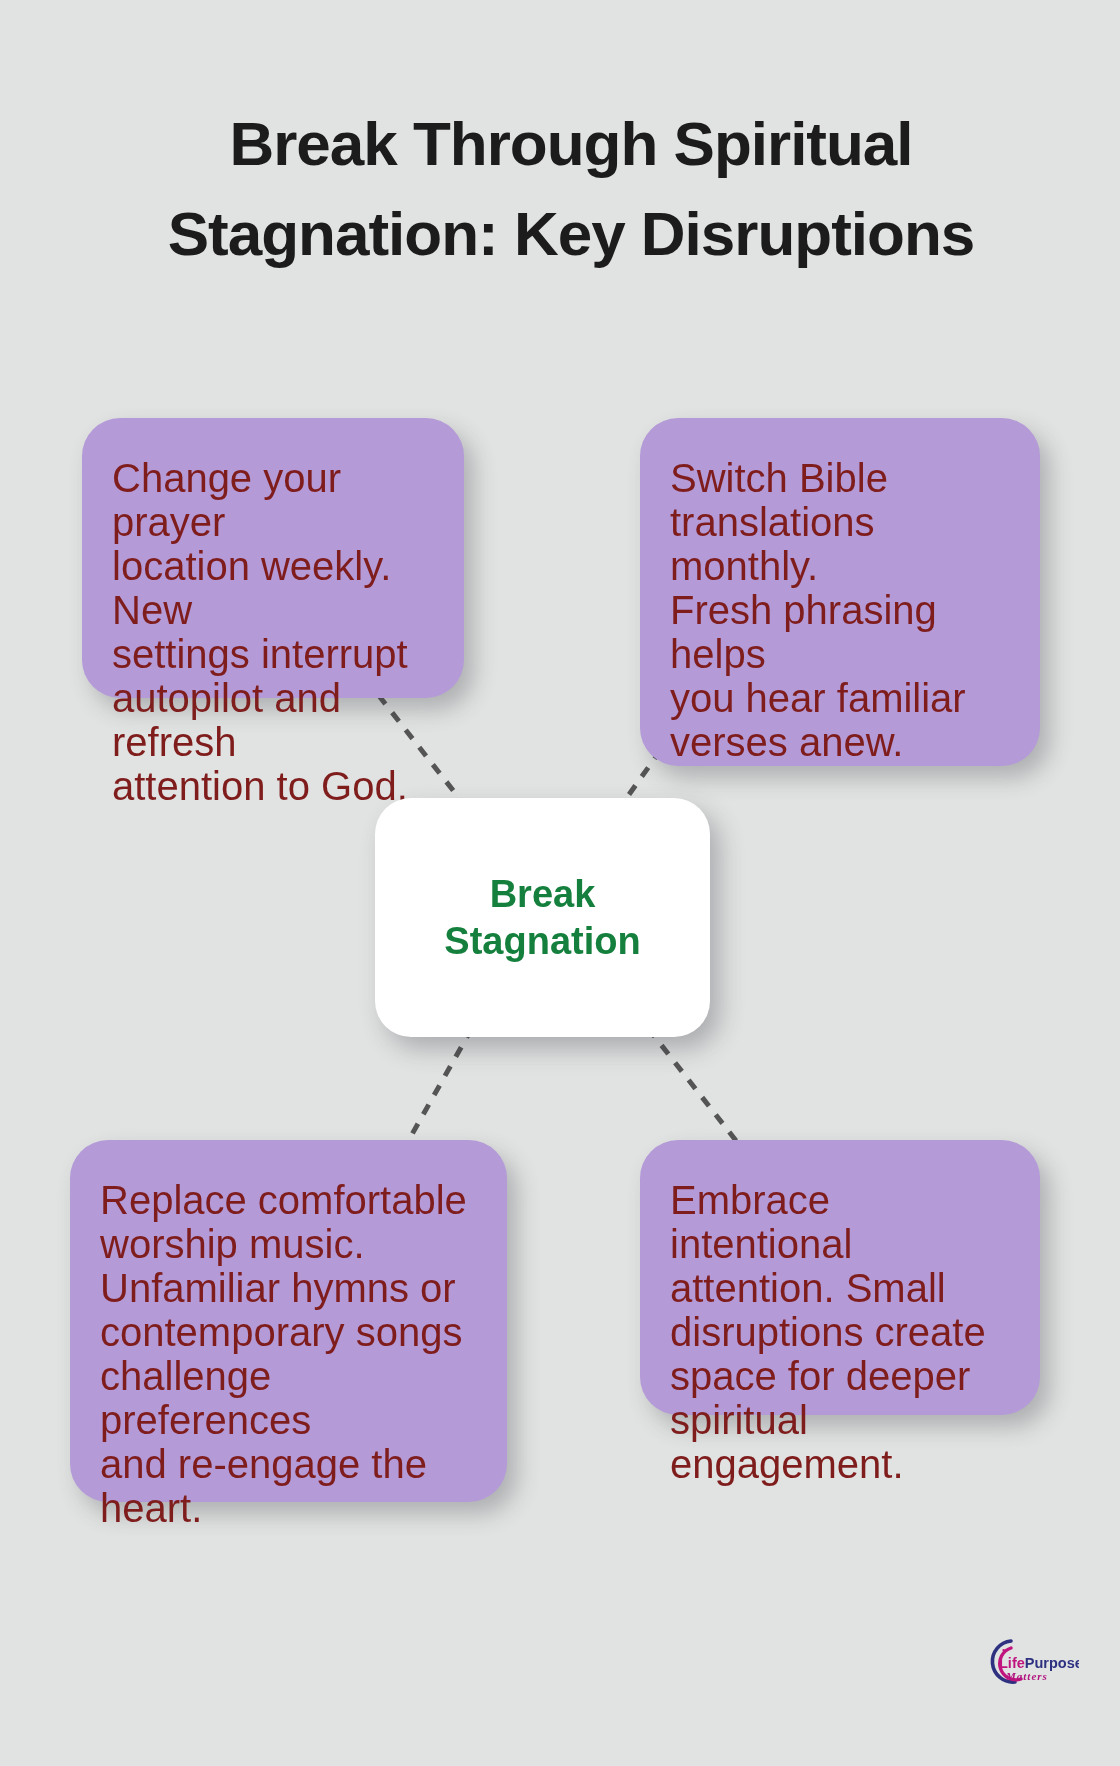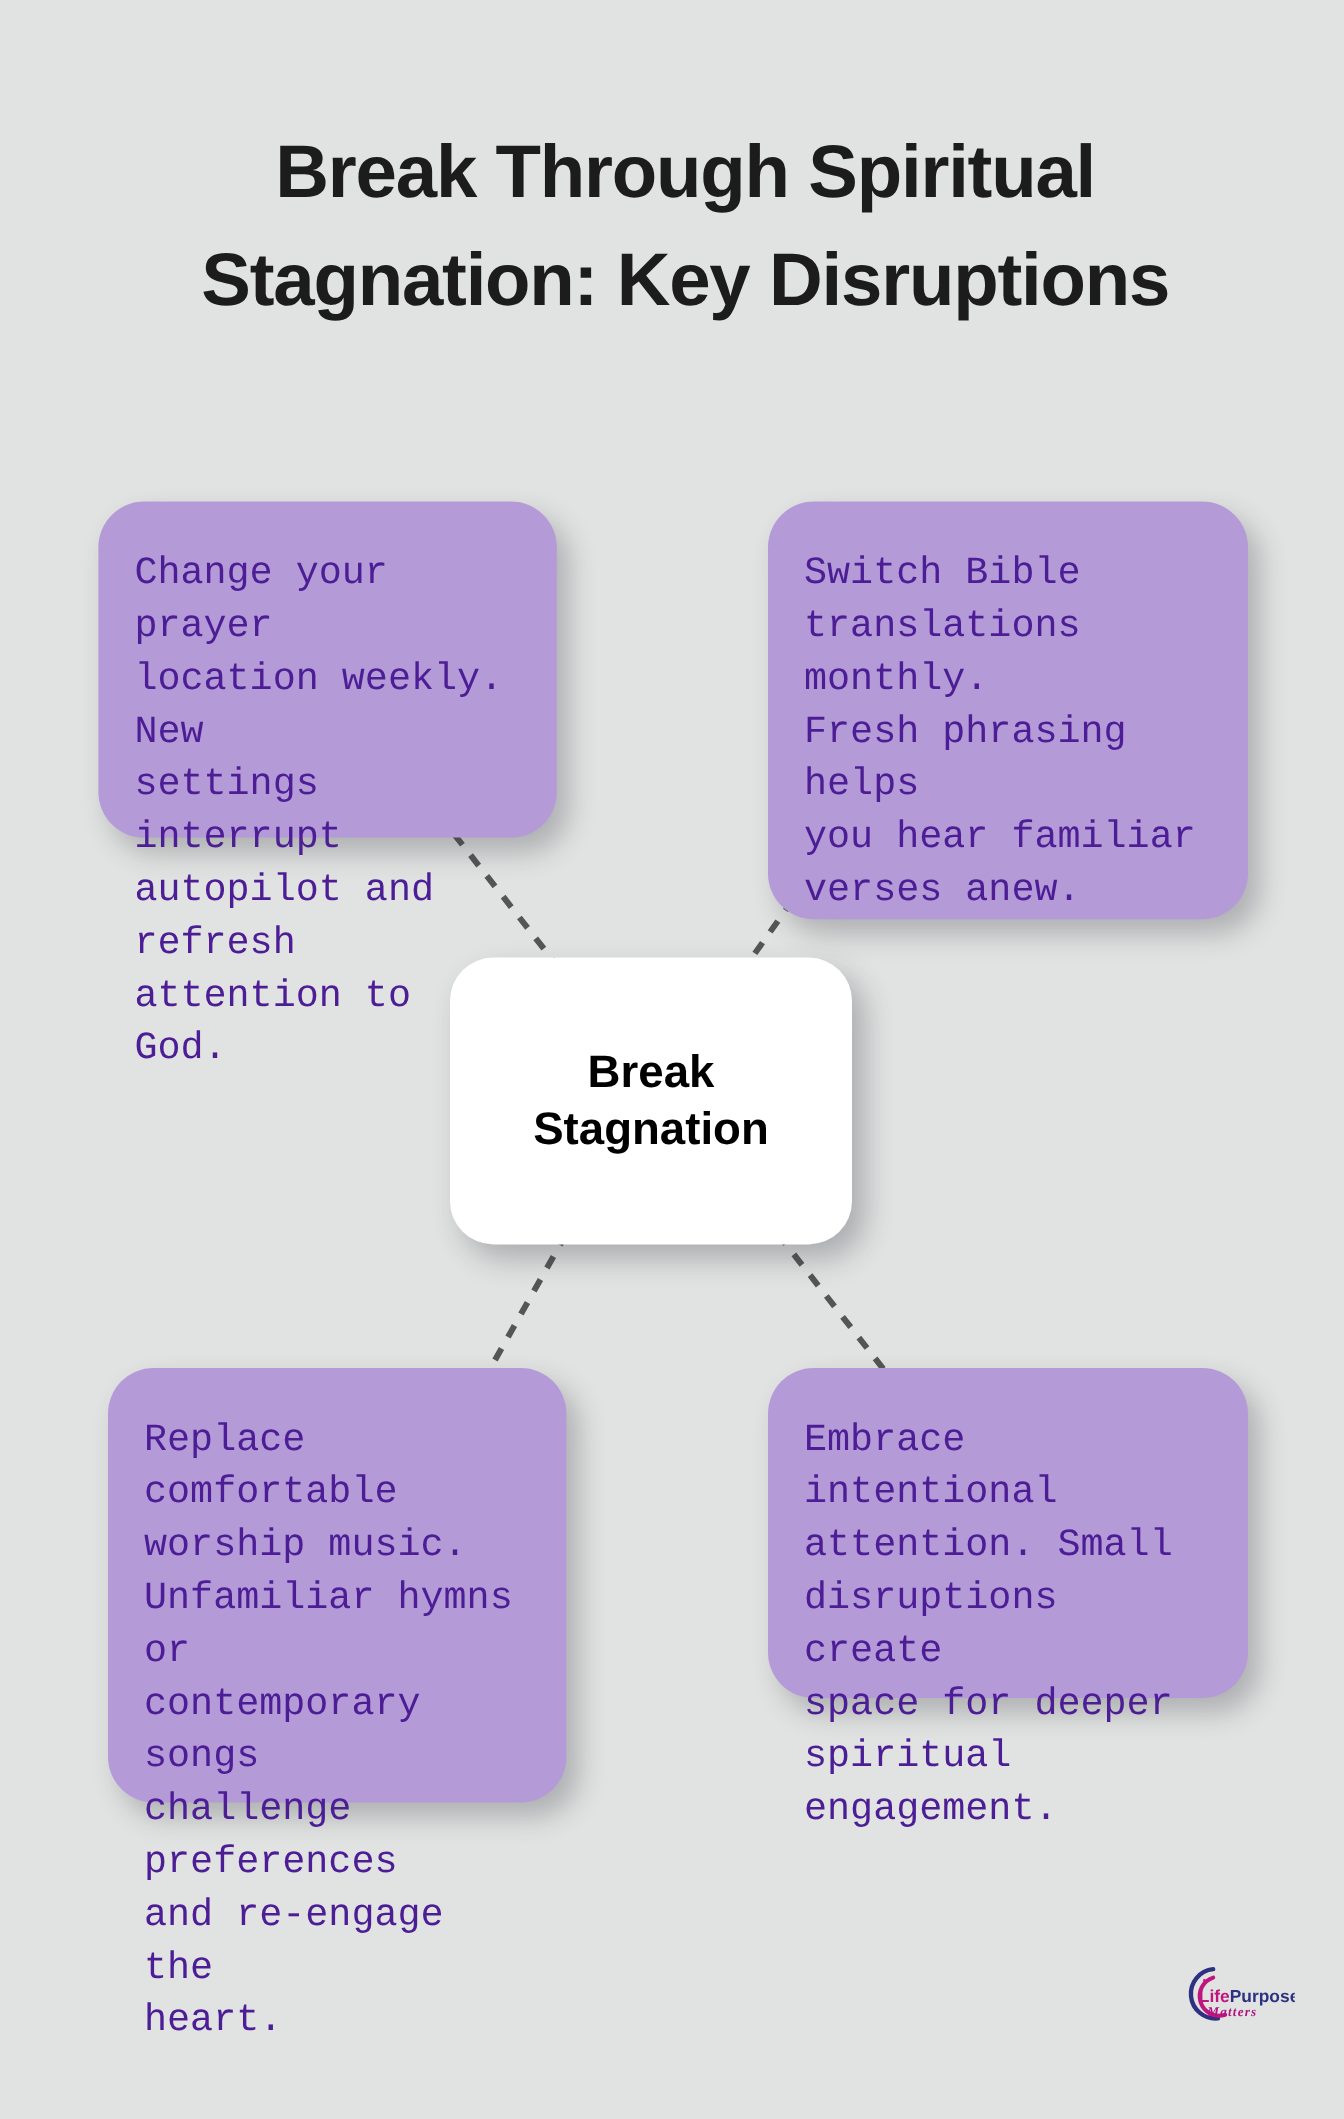--- a/index.html
+++ b/index.html
@@ -35,44 +35,43 @@
   .card{
     position:absolute;
     background:#b49bd8;
     border-radius:38px;
     box-shadow:10px 12px 22px rgba(60,60,70,0.30);
     z-index:2;
     box-sizing:border-box;
     padding:38px 26px 24px 30px;
   }
   .card-text{
-    font-size:32px;
+    font-size:40px;
     line-height:44px;
-    color:#4c1d95;
+    color:#7f1d1d;
     white-space:pre-line;
-    font-family:Liberation Mono, monospace;
   }
   .card-tl{left:82px;top:418px;width:382px;height:280px;}
   .card-tr{left:640px;top:418px;width:400px;height:348px;}
-  .card-bl{left:90px;top:1140px;width:382px;height:362px;}
+  .card-bl{left:70px;top:1140px;width:437px;height:362px;}
   .card-br{left:640px;top:1140px;width:400px;height:275px;}
   .center-node{
     position:absolute;
     left:375px;top:798px;width:335px;height:239px;
     background:#ffffff;
     border-radius:36px;
     box-shadow:10px 12px 24px rgba(60,60,70,0.32);
     z-index:3;
     display:flex;align-items:center;justify-content:center;
   }
   .center-label{
     font-size:38px;
     line-height:47px;
     font-weight:800;
-    color:#000000;
+    color:#15803d;
     text-align:center;
     white-space:pre-line;
   }
   .logo{
     position:absolute;
     left:975px;top:1636px;width:104px;height:56px;
     z-index:2;
   }
   .logo .life{font:bold 14.5px "Liberation Sans",sans-serif;fill:#c0157e;}
   .logo .purpose{font:bold 14.5px "Liberation Sans",sans-serif;fill:#2e3180;}

